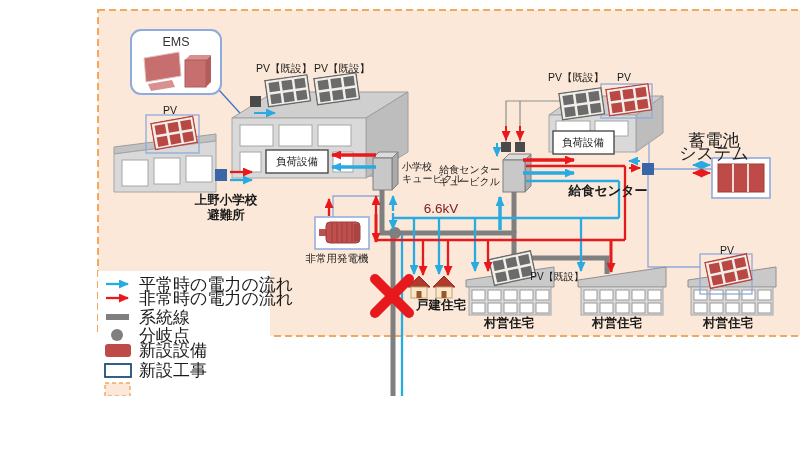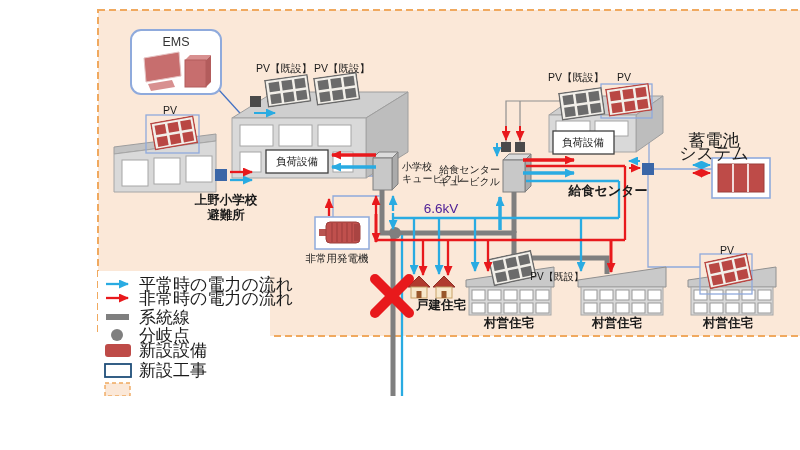--- a/index.html
+++ b/index.html
@@ -8,21 +8,21 @@
   #stage svg{position:absolute;left:0;top:0;}
   .lbl{position:absolute;transform:translate(-50%,-50%);white-space:nowrap;color:#1a1a1a;font-size:11px;line-height:1;}
   .lbl-l{position:absolute;transform:translateY(-50%);white-space:nowrap;color:#1a1a1a;font-size:11px;line-height:1;}
   .lbl-r{position:absolute;transform:translate(-100%,-50%);white-space:nowrap;color:#1a1a1a;font-size:10px;line-height:1;}
   .b{font-weight:700;}
   .s10{font-size:10px;}
   .s105{font-size:10.5px;}
   .s11{font-size:17px;}
   .s12{font-size:12.5px;}
   .s13{font-size:13px;}
-  .kv{font-size:13.5px;color:#4c1d95;}
+  .kv{font-size:13.5px;color:#7f1d1d;}
 </style>
 </head>
 <body>
 
 <div id="stage">
 
 <svg width="800" height="450" viewBox="0 0 800 450">
   <defs>
     <marker id="ab" markerUnits="userSpaceOnUse" markerWidth="10" markerHeight="9" refX="9" refY="4.5" orient="auto">
           <path d="M0,0L10,4.5L0,9Z" fill="#29ABE2"></path>

